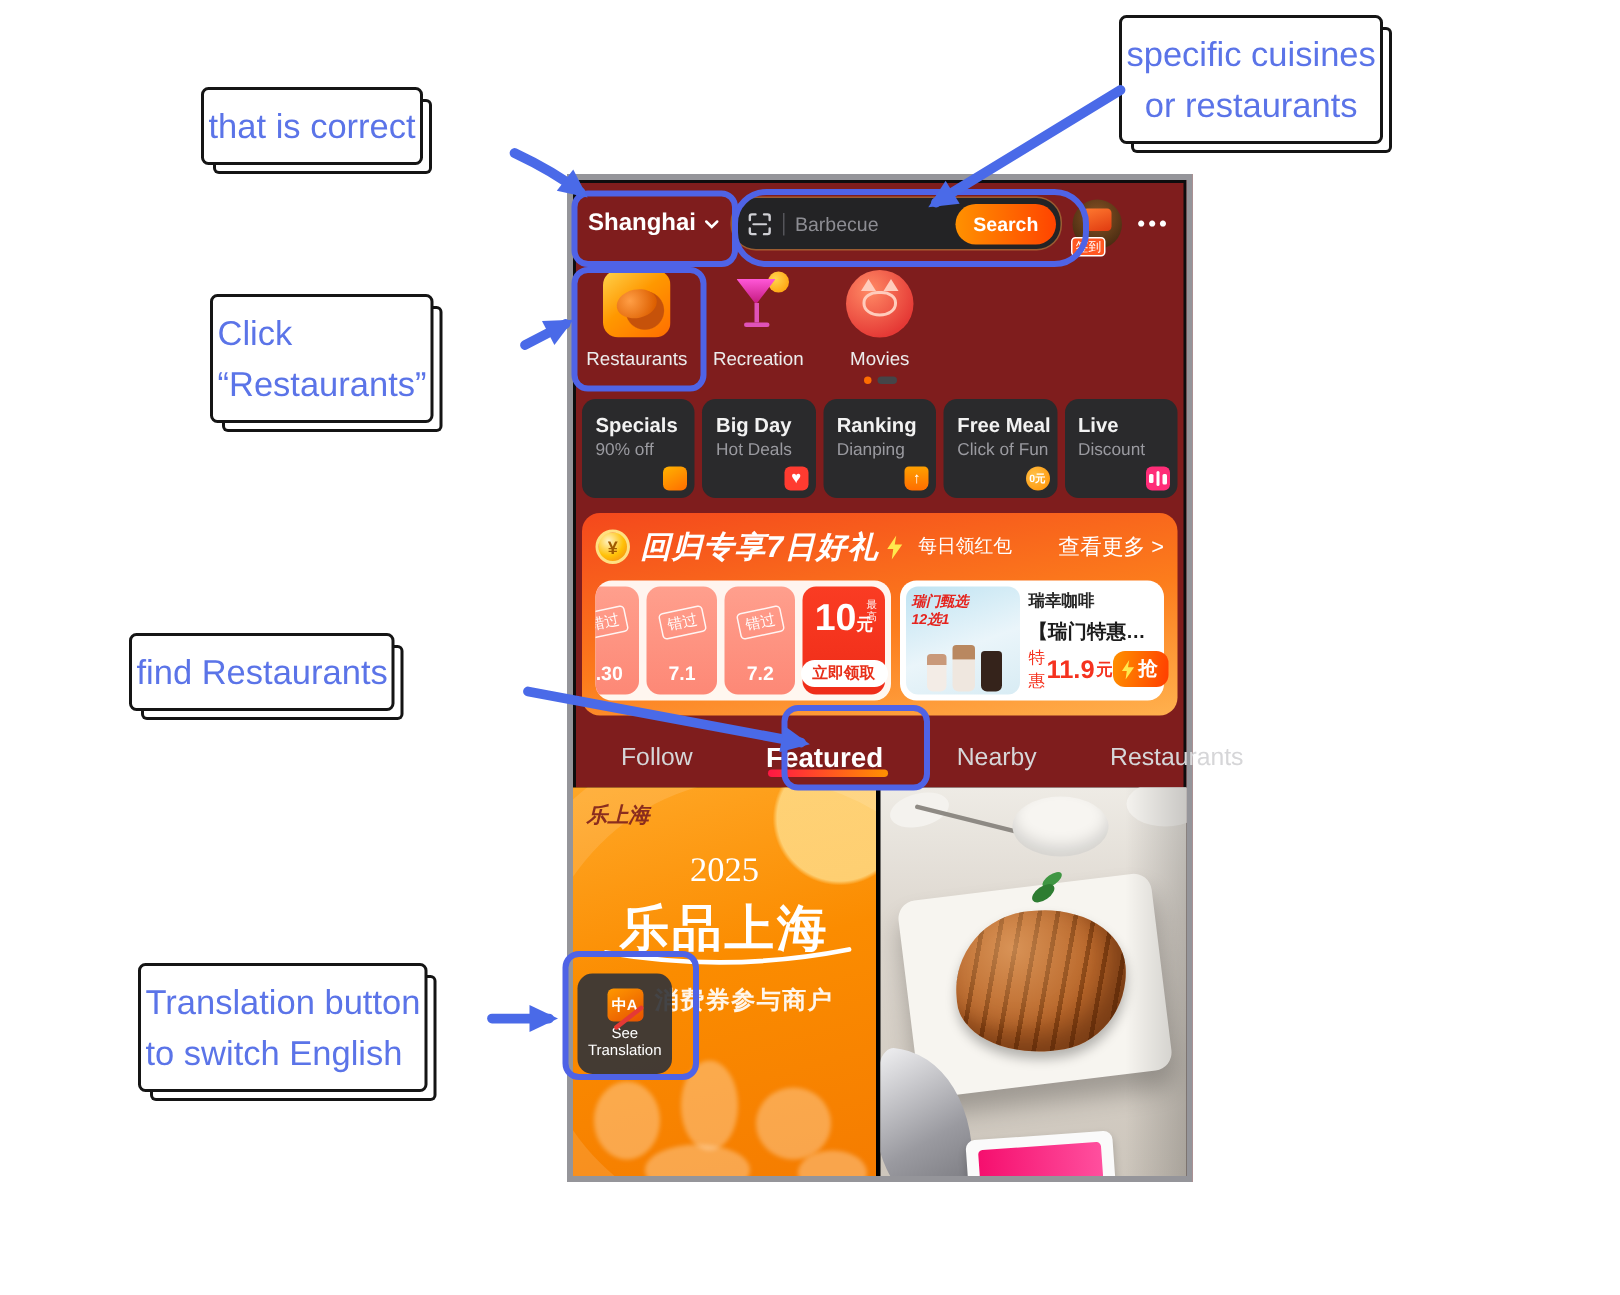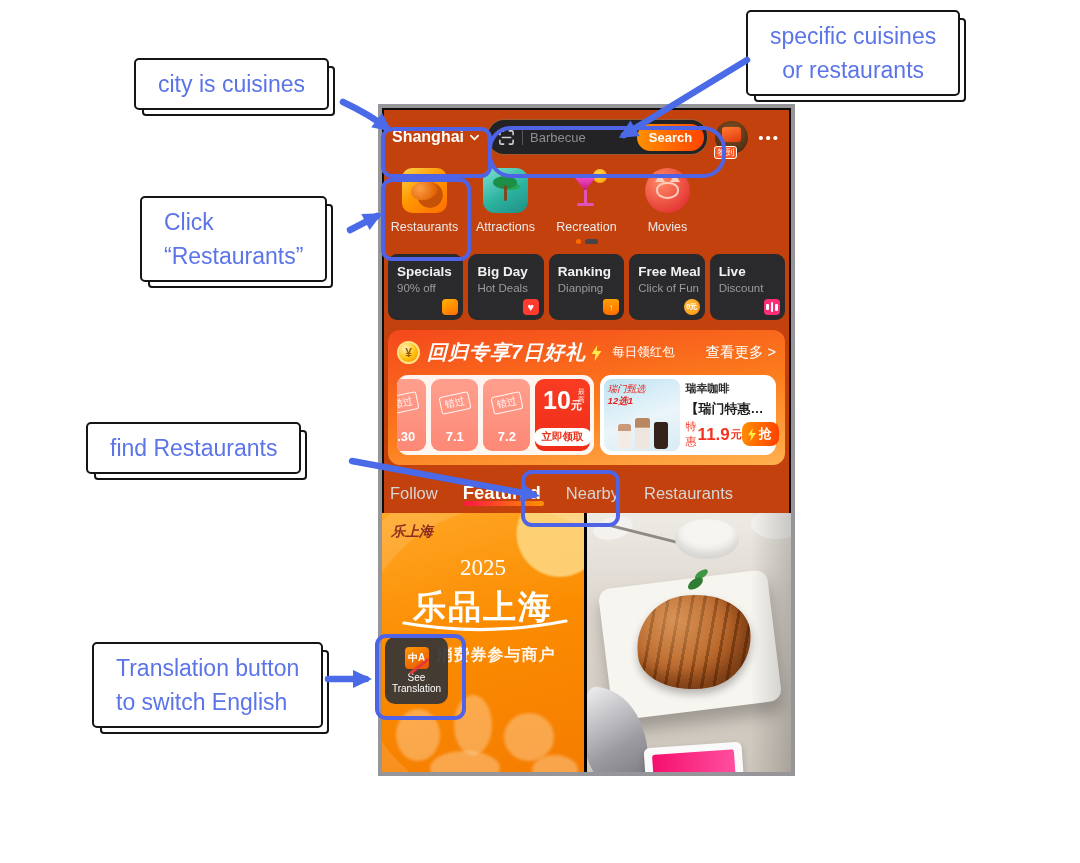--- a/index.html
+++ b/index.html
@@ -1,38 +1,38 @@
 <!DOCTYPE html>
 <html><head>
 <meta charset="utf-8">
 <style>
   html,body{margin:0;padding:0;background:#fff;}
   .canvas{position:relative;width:1080px;height:863px;background:#fff;overflow:hidden;
           font-family:"Liberation Sans",sans-serif;}
   
   .note{position:absolute;background:#fff;border:2.5px solid #151515;border-radius:5px;
-        color:#5b74e8;font-size:23px;line-height:1.48;padding:7px 22px;
+        color:#5b74e8;font-size:23px;line-height:1.48;padding:7px 3px;
         box-shadow:7px 7px 0 -3px #fff,7px 7px 0 -1px #141414;z-index:30;}
   .note div{white-space:nowrap;}
   .n-city{left:134px;top:58px;}
   .n-cuisines{left:746px;top:10px;text-align:center;}
   .n-restaurants{left:140px;top:196px;}
   .n-nearby{left:86px;top:422px;}
   .n-translation{left:92px;top:642px;}
   
   .overlay{position:absolute;left:0;top:0;z-index:40;pointer-events:none;}
   .hl{position:absolute;border:4px solid #4f63e6;border-radius:11px;z-index:25;}
   .hl-city{left:381px;top:127px;width:103px;height:43px;}
   .hl-search{left:488px;top:126px;width:230px;height:44px;border-radius:23px;}
   .hl-rest{left:381px;top:178px;width:82px;height:75px;}
   .hl-nearby{left:521px;top:470px;width:91px;height:49px;}
   .hl-trans{left:375px;top:634px;width:83px;height:78px;}
   
-  .phone{position:absolute;left:378px;top:104px;width:417px;height:672px;box-sizing:border-box;
-         border:4px solid #95959a;background:#c2410c;box-shadow:inset 0 0 0 2px #0d0d0e;z-index:10;}
+  .phone{position:absolute;left:378px;top:116px;width:417px;height:672px;box-sizing:border-box;
+         border:4px solid #95959a;background:#7f1d1d;box-shadow:inset 0 0 0 2px #0d0d0e;z-index:10;}
   .appcol{display:flex;flex-direction:column;height:100%;}
   
   .app-header{display:flex;align-items:center;gap:7px;padding:11px 8px 5px 10px;}
   .city-pill{display:flex;align-items:center;gap:5px;color:#fff;font-weight:bold;font-size:16px;flex:none;}
   .chev{width:11px;height:11px;flex:none;}
   .search-bar{flex:1;height:34px;border-radius:17px;background:#232325;display:flex;align-items:center;
               gap:7px;padding:0 3px 0 10px;border:1px solid rgba(255,140,60,.55);min-width:0;}
   .scan{width:17px;height:17px;flex:none;}
   .sdiv{width:1px;height:15px;background:#55555a;flex:none;}
   .ph{color:#8d8d93;font-size:13px;flex:1;overflow:hidden;white-space:nowrap;}
@@ -115,40 +115,40 @@
          font-weight:bold;font-size:13px;}
   .c-big{flex:1.15;background:linear-gradient(180deg,#fa3c23,#ef2c18);color:#fff;text-align:center;}
   .c-amt{margin-top:9px;font-weight:800;font-size:25px;line-height:1;}
   .c-amt small{font-size:11px;font-weight:bold;}
   .c-tag{position:absolute;right:4px;top:9px;font-size:7px;width:9px;line-height:1.15;opacity:.95;}
   .c-btn{position:absolute;left:50%;transform:translateX(-50%);bottom:5px;background:#fff;color:#e8301a;
          border-radius:10px;font-size:10.5px;font-weight:bold;padding:2px 8px;white-space:nowrap;}
   .coffee-card{flex:1;background:#fff;border-radius:11px;display:flex;gap:6px;padding:4px;min-width:0;}
   .coffee-img{width:76px;flex:none;border-radius:8px;position:relative;overflow:hidden;
          background:linear-gradient(160deg,#bfe3f2,#eaf5fa 55%,#d8ecf4);}
-  .ci-t1{position:absolute;left:4px;top:4px;color:#e5231d;font-weight:400;font-style:italic;font-size:9.5px;}
+  .ci-t1{position:absolute;left:4px;top:4px;color:#e5231d;font-weight:700;font-style:italic;font-size:9.5px;}
   .ci-t2{position:absolute;left:4px;top:16px;color:#e5231d;font-weight:800;font-style:italic;font-size:9.5px;}
   .cup{position:absolute;bottom:2px;border-radius:2.5px 2.5px 4px 4px;}
   .cup1{left:14px;width:13px;height:25px;background:linear-gradient(180deg,#c9997a 28%,#f3ece6 30%);}
   .cup2{left:31px;width:15px;height:31px;background:linear-gradient(180deg,#b98860 30%,#efe7df 32%);}
   .cup3{left:50px;width:14px;height:27px;background:#35231b;}
   .coffee-info{flex:1;display:flex;flex-direction:column;min-width:0;padding:2px 2px 2px 0;}
   .cf-brand{color:#262626;font-size:11px;font-weight:bold;white-space:nowrap;}
   .cf-title{color:#1c1c1c;font-size:13px;font-weight:bold;margin-top:4px;white-space:nowrap;
             overflow:hidden;text-overflow:ellipsis;}
   .cf-row{margin-top:auto;display:flex;align-items:center;min-width:0;}
   .cf-pl{color:#f5321f;font-size:11px;font-weight:normal;}
   .cf-price{color:#f5321f;font-size:17px;font-weight:800;line-height:1;margin:0 1px;}
   .cf-pu{color:#f5321f;font-size:11px;font-weight:bold;}
   .grab{margin-left:auto;background:linear-gradient(100deg,#ff9100,#ff3d00);border-radius:8px;color:#fff;
         font-weight:800;font-size:13px;padding:3px 7px 3px 5px;display:flex;align-items:center;gap:2px;}
   .grab .bolt{width:10px;height:13px;margin:0;}
   
   .tabbar{display:flex;align-items:center;gap:25px;padding:11px 10px 9px 8px;}
-  .tab{font-size:16.5px;color:#d6d6d8;white-space:nowrap;}
+  .tab{font-size:16.5px;color:#d6d6d8;white-space:nowrap;margin-left:24px;}
   .tab-active{font-size:18.5px;font-weight:800;color:#fff;position:relative;}
   .tab-active i{position:absolute;left:1px;right:-3px;bottom:-2px;height:5px;border-radius:3px;
         background:linear-gradient(90deg,#ff1744,#ff9100);z-index:-1;}
   .hotic{margin-left:auto;width:27px;height:20px;border-radius:4px;transform:skewX(-6deg);
         background:linear-gradient(115deg,#3d7bff 0 28%,#ffb300 28% 58%,#ff3d00 58%);}
   .tab-chev{width:14px;height:14px;}
   
   .feed{flex:1;display:flex;gap:3px;background:#000;min-height:0;}
   .promo{flex:1;position:relative;overflow:hidden;min-width:0;
          background:radial-gradient(circle at 88% 8%,rgba(255,222,140,.8) 0 14%,rgba(255,222,140,0) 15%),
@@ -199,21 +199,21 @@
   .ph-card::after{content:"";position:absolute;inset:7px 8px 8px 8px;border-radius:3px;
          background:linear-gradient(90deg,#f50f6e,#ff4f9e);}
   .ph-shade{position:absolute;inset:0;background:linear-gradient(90deg,rgba(0,0,0,0) 80%,rgba(0,0,0,.18));}
 </style>
 </head>
 <body>
 
 <div class="canvas">
 
   <div class="note n-city">
-    <div>city is cuisines</div>
+    <div>that is correct</div>
   </div>
   <div class="note n-cuisines">
     <div>specific cuisines</div>
     <div>or restaurants</div>
   </div>
   <div class="note n-restaurants">
     <div>Click</div>
     <div>“Restaurants”</div>
   </div>
   <div class="note n-nearby">
@@ -249,27 +249,20 @@
         </div>
         <span class="more-dots">•••</span>
       </div>
 
       <div class="cats">
         <div class="cat">
           <div class="cat-ic ic-rest">
               <span></span>
             </div>
           <div class="cat-label">Restaurants</div>
-        </div>
-        <div class="cat">
-          <div class="cat-ic ic-attr">
-              <span class="palm"></span>
-              <span class="trunk"></span>
-            </div>
-          <div class="cat-label">Attractions</div>
         </div>
         <div class="cat">
           <div class="cat-ic ic-recr">
             <span class="orange"></span>
               <span class="glass"></span>
               <span class="stem"></span>
               <span class="base"></span>
           </div>
           <div class="cat-label">Recreation</div>
         </div>

